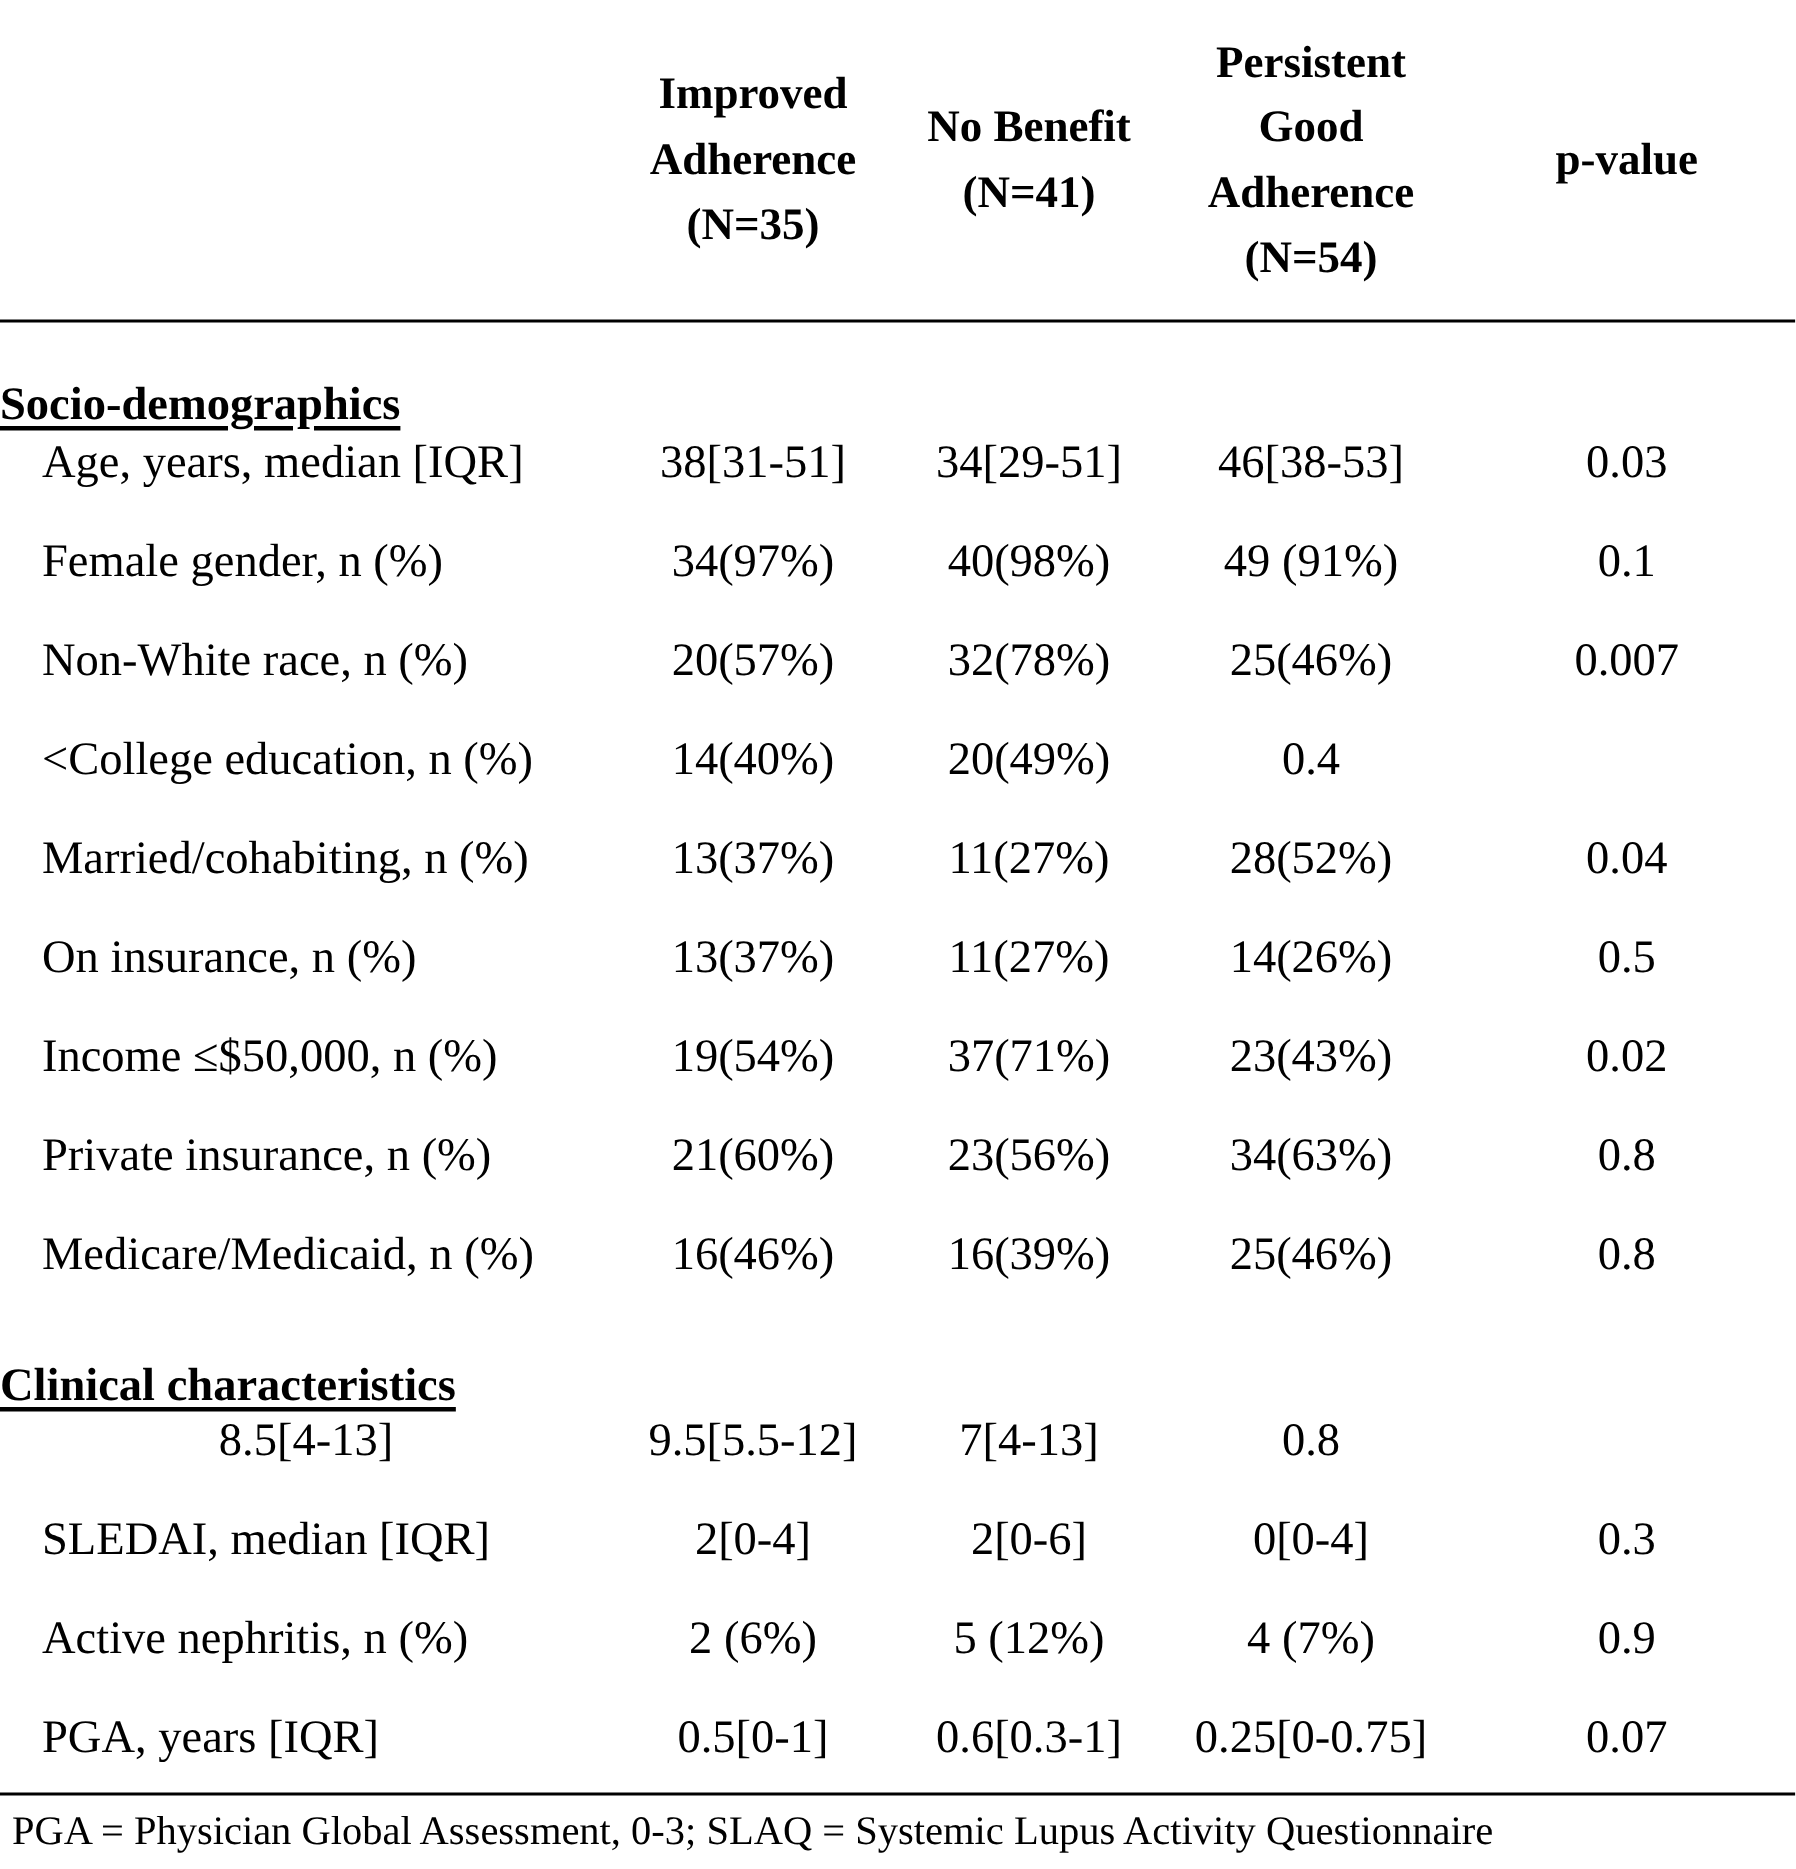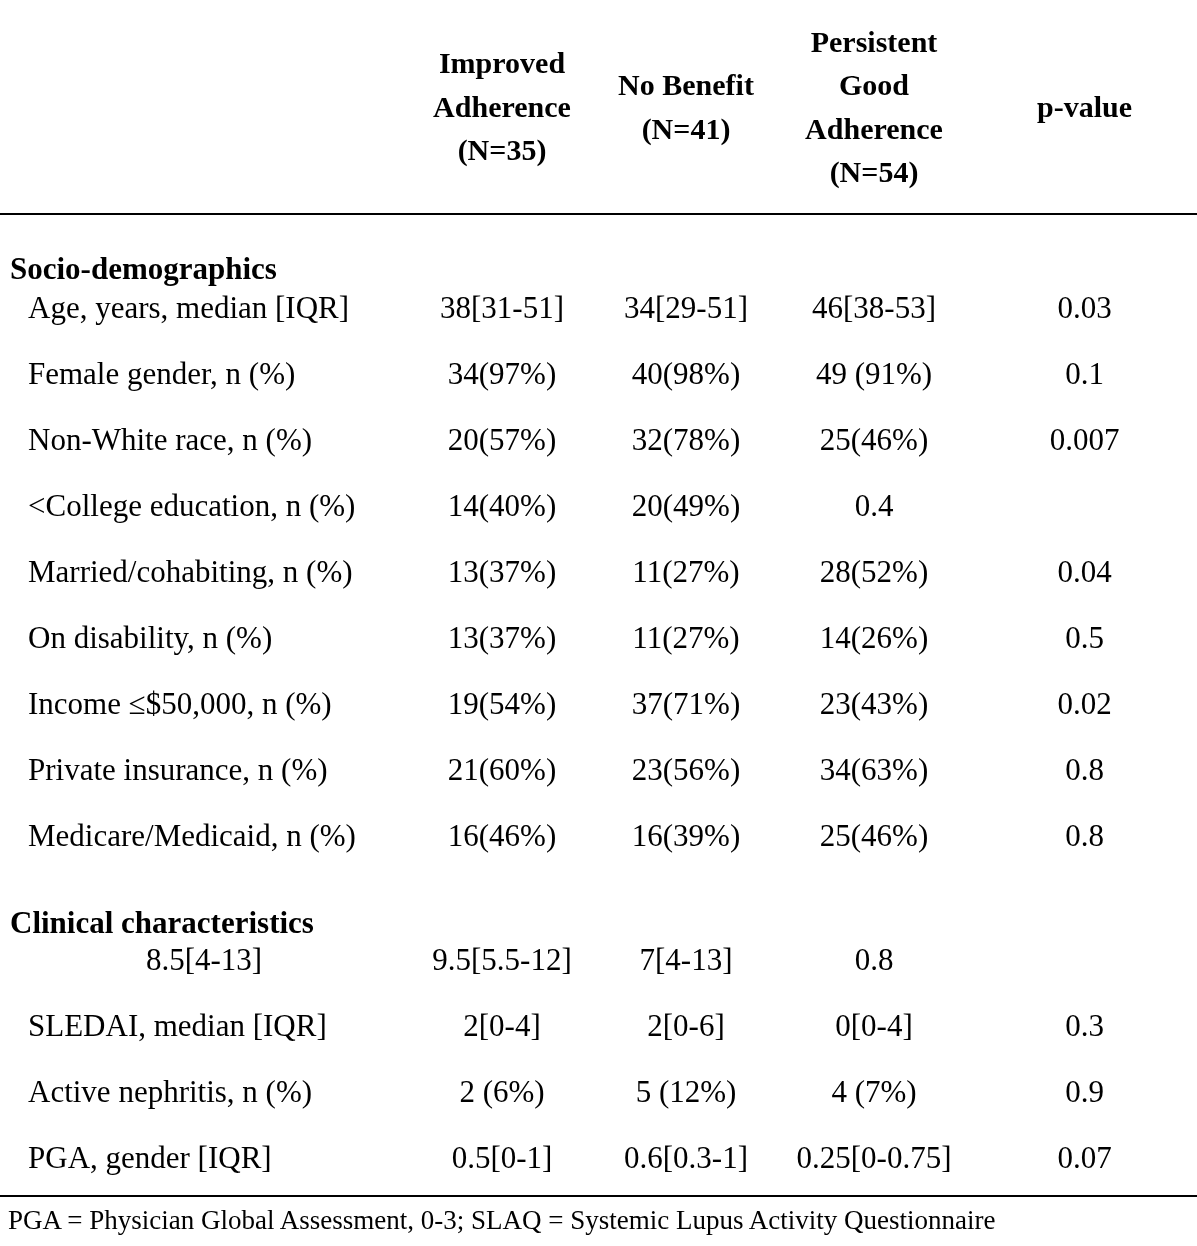--- a/index.html
+++ b/index.html
@@ -32,23 +32,23 @@
   
   .row { height: 66px; font-size: 31px; }
   .cell-label { text-align: left; padding-left: 28px; }
   .cell-val { text-align: center; }
   .sig .cell-val { font-weight: normal; }
   
   .section-row { height: 60px; font-size: 31px; }
   .section-row.second { height: 58px; }
   .section-label {
     font-weight: bold;
+    text-decoration: underline;
     text-decoration-thickness: 3px;
     text-underline-offset: 5px;
-    padding-left: 10px;
     margin-top: 36px;
   }
   
   .footer-rule { margin-top: 4px; border-top: 2px solid #000; }
   .footnote {
     font-size: 27px;
     padding: 8px 0 0 8px;
     text-align: left;
   }
 </style>
@@ -108,21 +108,21 @@
 
   <div class="row grid-row sig">
     <div class="cell-label">Married/cohabiting, n (%)</div>
     <div class="cell-val">13(37%)</div>
     <div class="cell-val">11(27%)</div>
     <div class="cell-val">28(52%)</div>
     <div class="cell-val">0.04</div>
   </div>
 
   <div class="row grid-row">
-    <div class="cell-label">On disability, n (%)</div>
+    <div class="cell-label">On insurance, n (%)</div>
     <div class="cell-val">13(37%)</div>
     <div class="cell-val">11(27%)</div>
     <div class="cell-val">14(26%)</div>
     <div class="cell-val">0.5</div>
   </div>
 
   <div class="row grid-row sig">
     <div class="cell-label">Income ≤$50,000, n (%)</div>
     <div class="cell-val">19(54%)</div>
     <div class="cell-val">37(71%)</div>
@@ -167,21 +167,21 @@
 
   <div class="row grid-row">
     <div class="cell-label">Active nephritis, n (%)</div>
     <div class="cell-val">2 (6%)</div>
     <div class="cell-val">5 (12%)</div>
     <div class="cell-val">4 (7%)</div>
     <div class="cell-val">0.9</div>
   </div>
 
   <div class="row grid-row">
-    <div class="cell-label">PGA, gender [IQR]</div>
+    <div class="cell-label">PGA, years [IQR]</div>
     <div class="cell-val">0.5[0-1]</div>
     <div class="cell-val">0.6[0.3-1]</div>
     <div class="cell-val">0.25[0-0.75]</div>
     <div class="cell-val">0.07</div>
   </div>
 
   <div class="footer-rule"></div>
   <div class="footnote">PGA = Physician Global Assessment, 0-3; SLAQ = Systemic Lupus Activity Questionnaire</div>
 
 </div>

